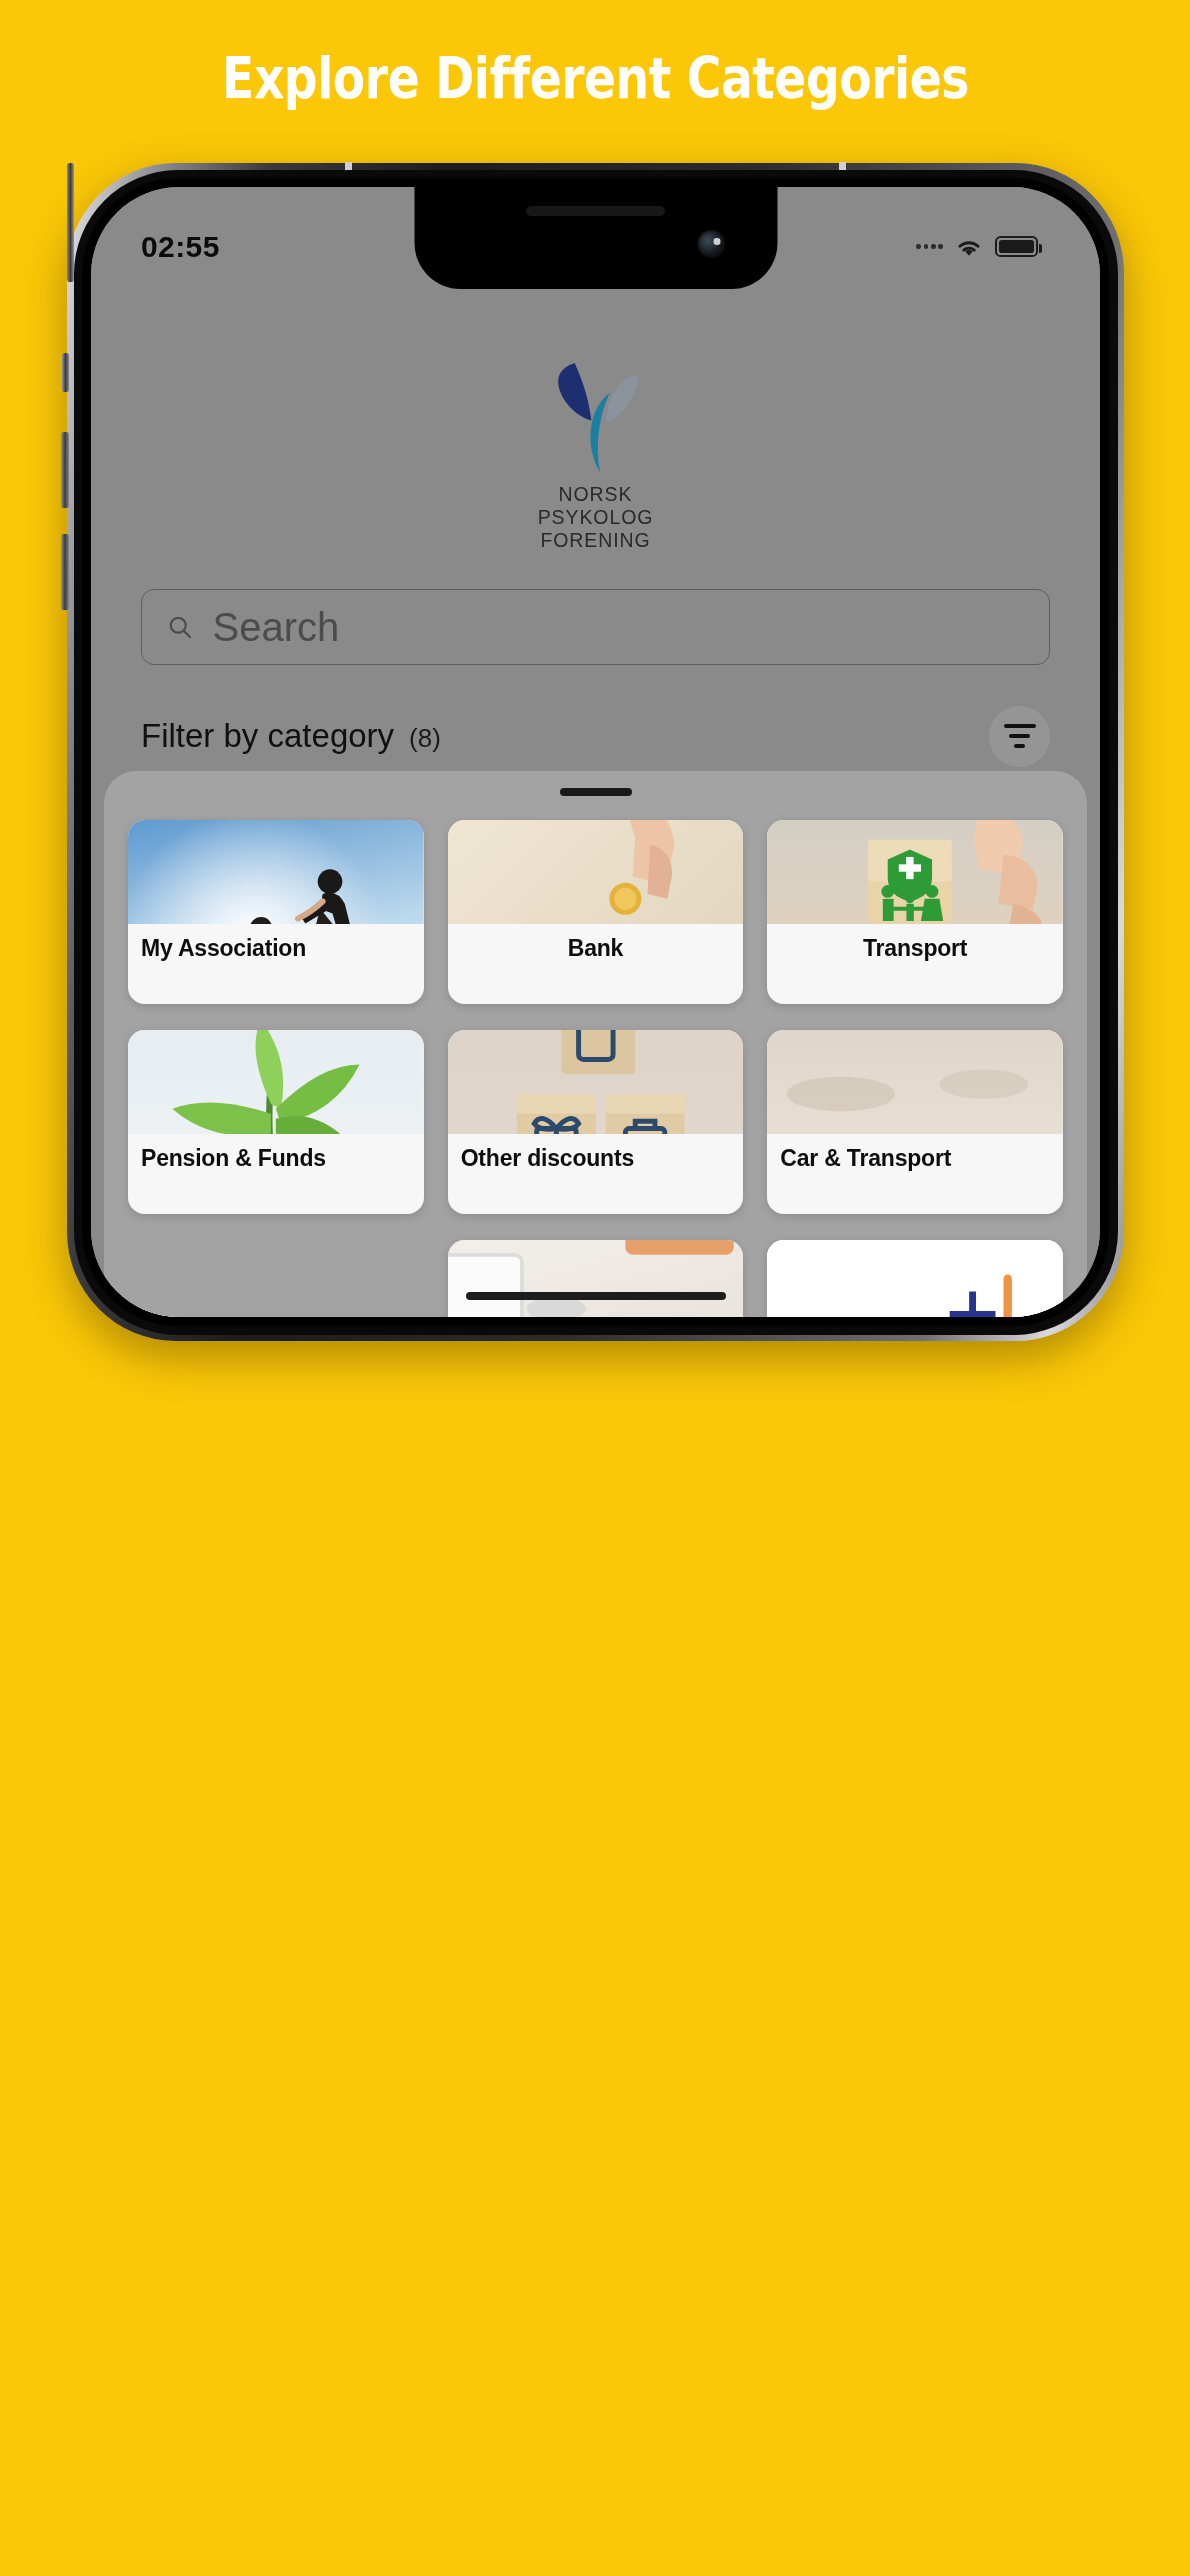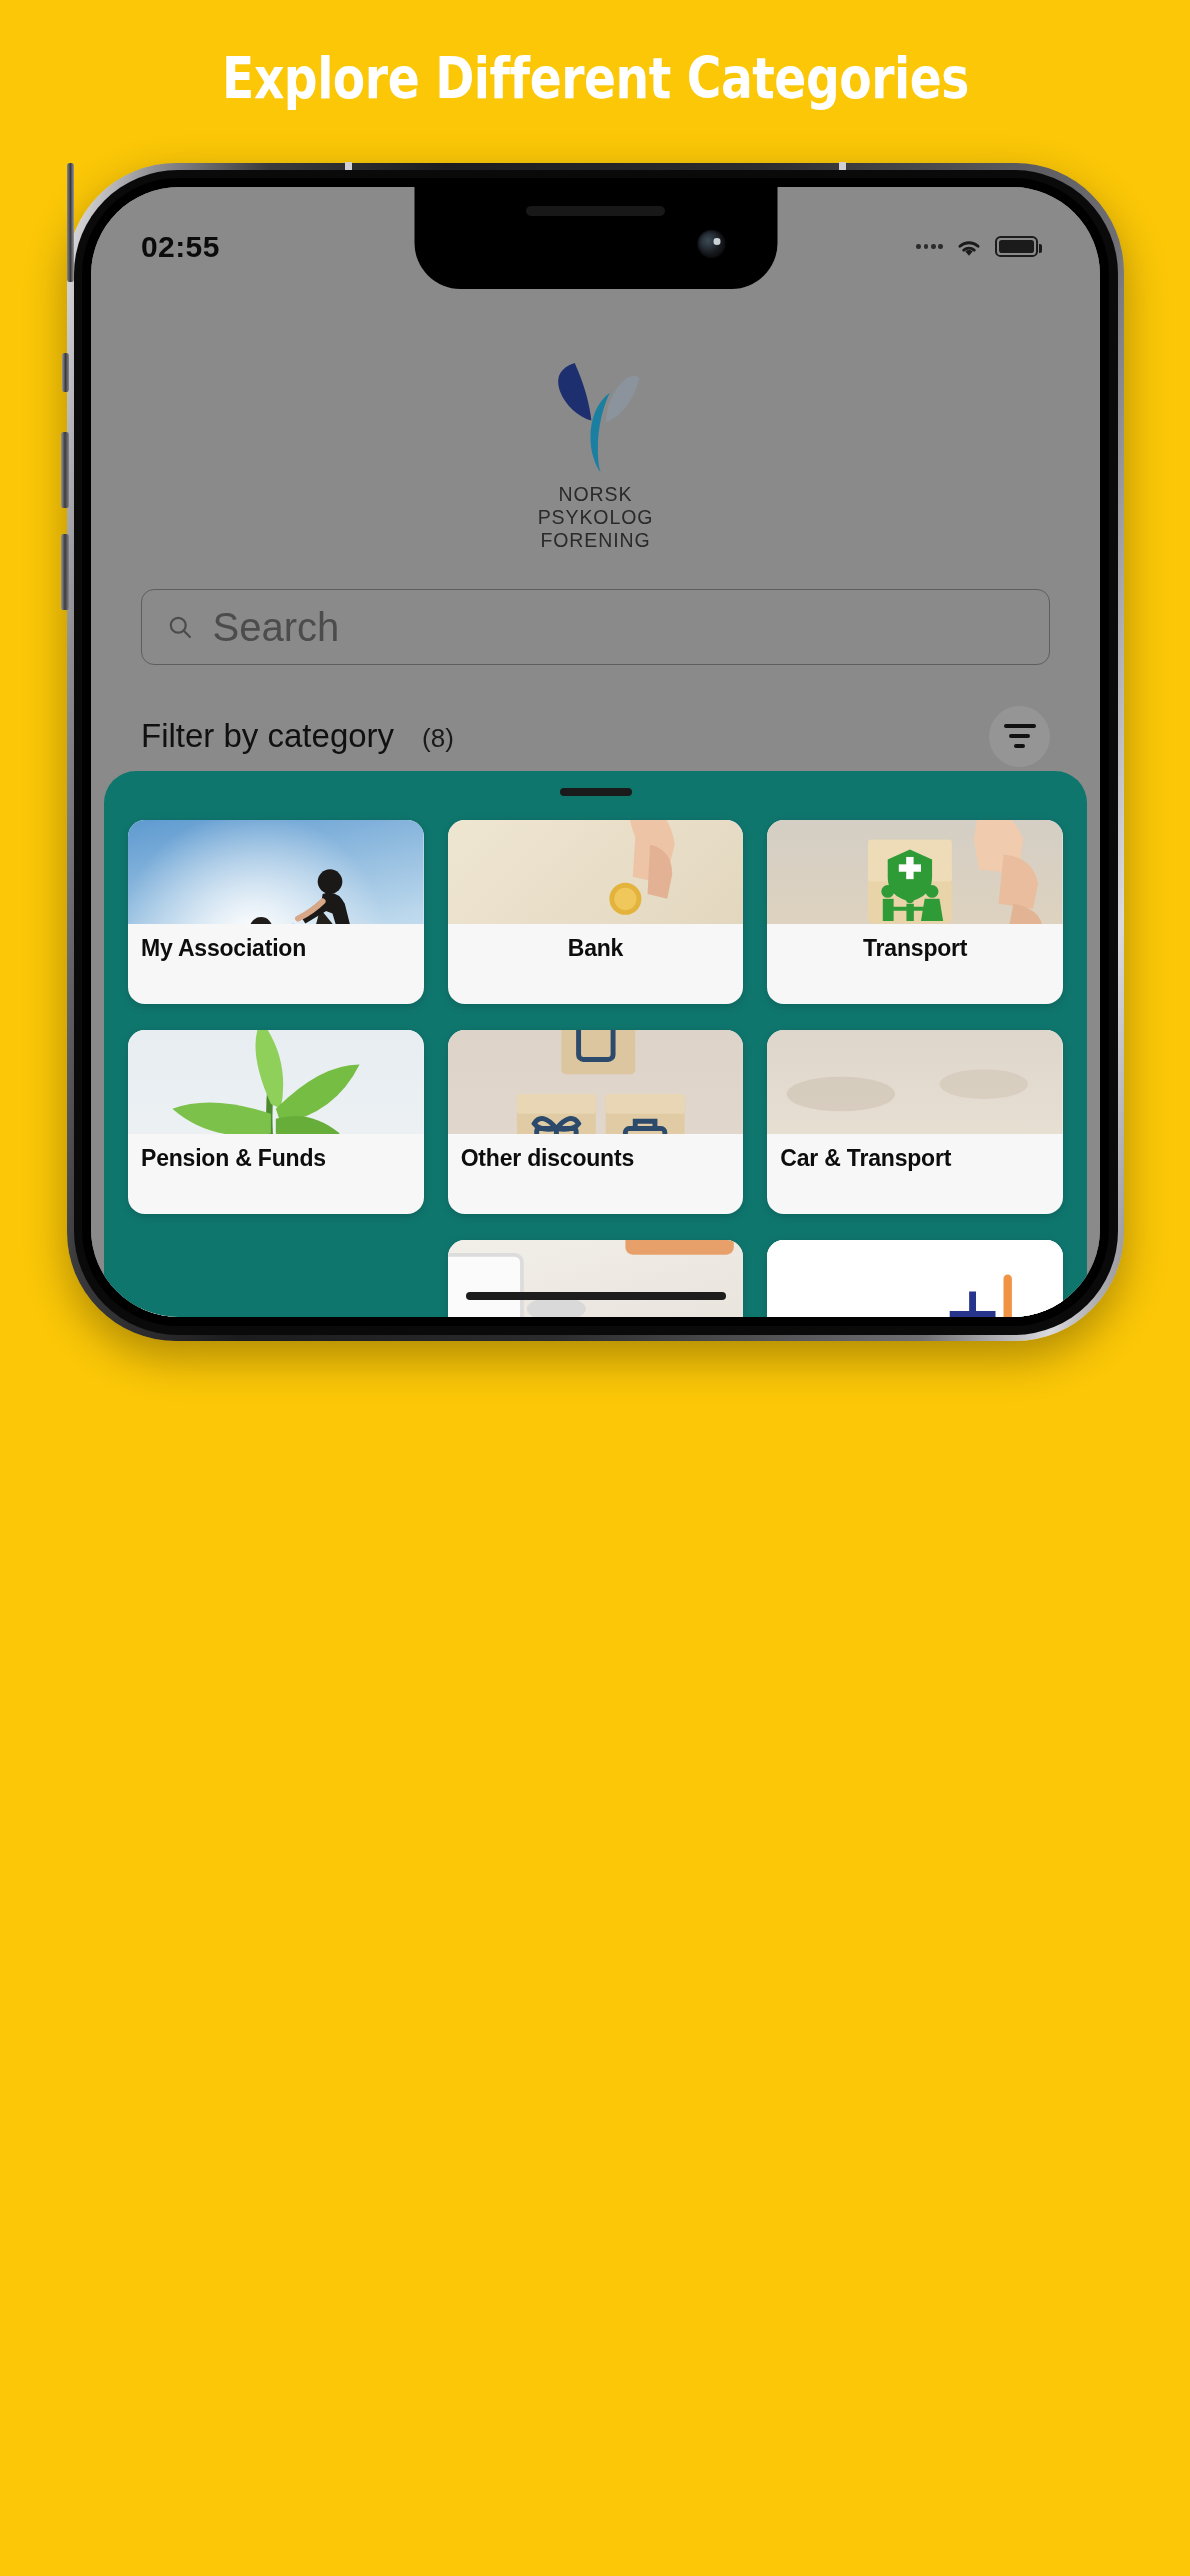--- a/index.html
+++ b/index.html
@@ -140,21 +140,21 @@
     display: flex; align-items: center; padding: 0 24px; gap: 18.5px;
   }
   .search-ph { font-size: 40px; color: #4c4c4c; }
 
   .filter-row {
     position: absolute; left: 50px; right: 50px; top: 508px;
     height: 83px;
     display: flex; align-items: center; justify-content: space-between;
     border-bottom: 1.9px solid #6e6e6e;
   }
-  .filter-label { display: flex; align-items: baseline; gap: 28px; }
+  .filter-label { display: flex; align-items: baseline; gap: 15px; }
   .filter-label .ftitle { font-size: 33px; color: #101010; }
   .filter-label .fcount { font-size: 26px; color: #1a1a1a; }
   .filter-btn {
     width: 61px; height: 61px; border-radius: 50%; background: rgba(255,255,255,0.10);
     display: flex; align-items: center; justify-content: center; flex-direction: column; gap: 5.6px;
   }
   .filter-btn span { display:block; height: 4.6px; border-radius: 2.8px; background: #111; }
   .filter-btn span:nth-child(1){ width: 32px; }
   .filter-btn span:nth-child(2){ width: 20.4px; }
   .filter-btn span:nth-child(3){ width: 10.2px; }
@@ -162,21 +162,21 @@
   .bg-tiles {
     position: absolute; left: 50px; right: 50px; top: 612px;
     display: flex; gap: 18.5px;
   }
   .bg-tile { flex: 1; height: 121px; border-radius: 13px; overflow: hidden; }
 
   
   .sheet {
     position: absolute; left: 13px; right: 13px;
     top: 584px; bottom: 0;
-    background: #0f766e;
+    background: #a3a3a3;
     border-top-left-radius: 32px; border-top-right-radius: 32px;
     z-index: 25;
     padding: 0 24px;
   }
   .sheet-grabber {
     width: 72px; height: 8.3px; border-radius: 4.6px; background: #1a1a1a;
     margin: 16.7px auto 0 auto;
   }
   .grid {
     display: grid;

